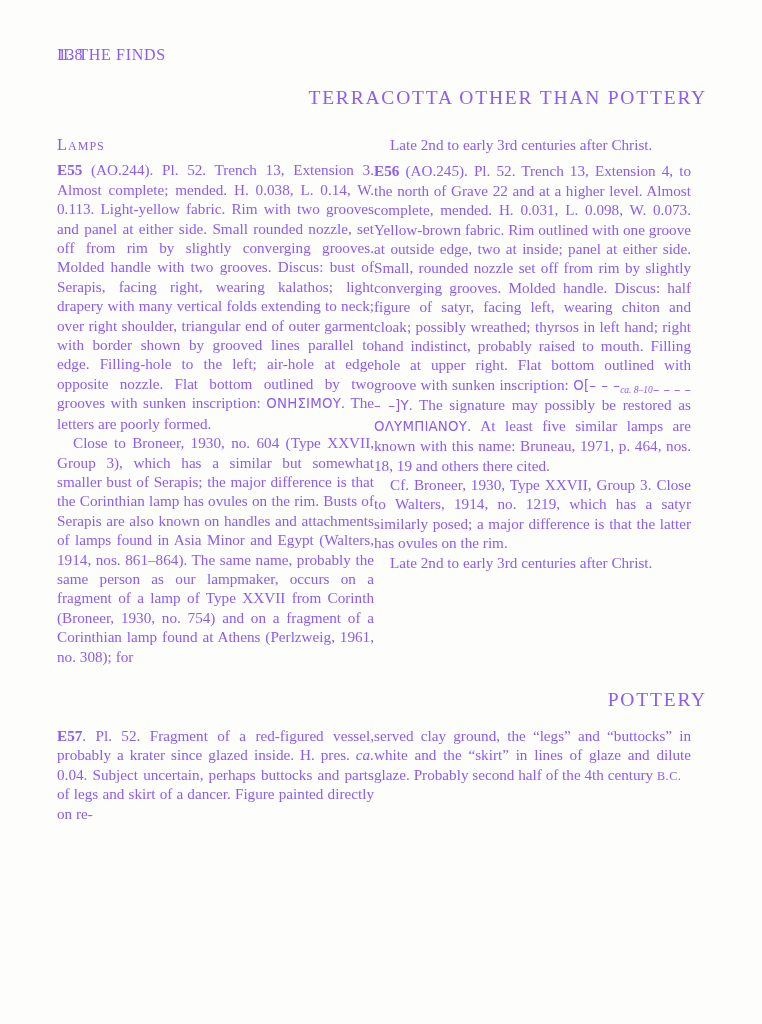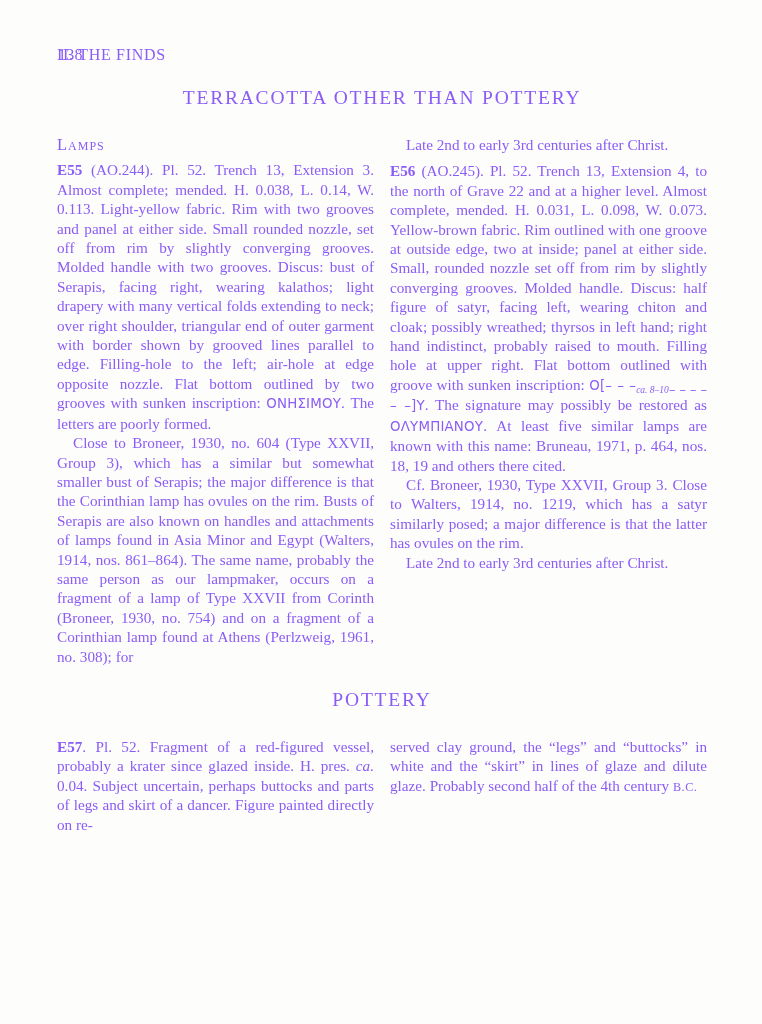--- a/index.html
+++ b/index.html
@@ -11,25 +11,25 @@
   .page {
     width: 762px; height: 1024px;
     background: #fdfdfc;
     color: #8b5cf6;
     padding: 46px 55px 0 57px;
   }
   .pagehead { position: relative; height: 19px; font-size: 16px; }
   .pagenum { position: absolute; left: 1px; top: 0; letter-spacing: 0.3px; }
   .runhead { display: block; text-align: left; letter-spacing: 0.7px; }
   .sectitle {
-    font-weight: 400; font-size: 19.5px; text-align: center;
+    font-weight: 400; font-size: 19.5px; text-align: right;
     letter-spacing: 1.8px; margin: 21px 0 26px 0; line-height: 23px;
   }
-  .sectitle.pottery { margin-top: 22px; margin-bottom: 26px; }
-  .columns { display: flex; gap: 16px; align-items: flex-start; }
+  .sectitle.pottery { margin-top: 22px; margin-bottom: 15px; }
+  .columns { display: flex; align-items: flex-start; }
   .columns.terracotta { min-height: 487px; }
   .col { width: 317px; text-align: justify; font-size: 15.2px; line-height: 19.4px; }
   .subhead {
     font-weight: 400; font-size: 16.5px; font-variant: small-caps;
     letter-spacing: 1px; line-height: 19.4px; margin-bottom: 6px; text-align: left;
   }
   .para { margin: 0; }
   .para.indent { text-indent: 16px; }
   .para.gap { margin-top: 7px; }
   .bold { font-weight: bold; }

